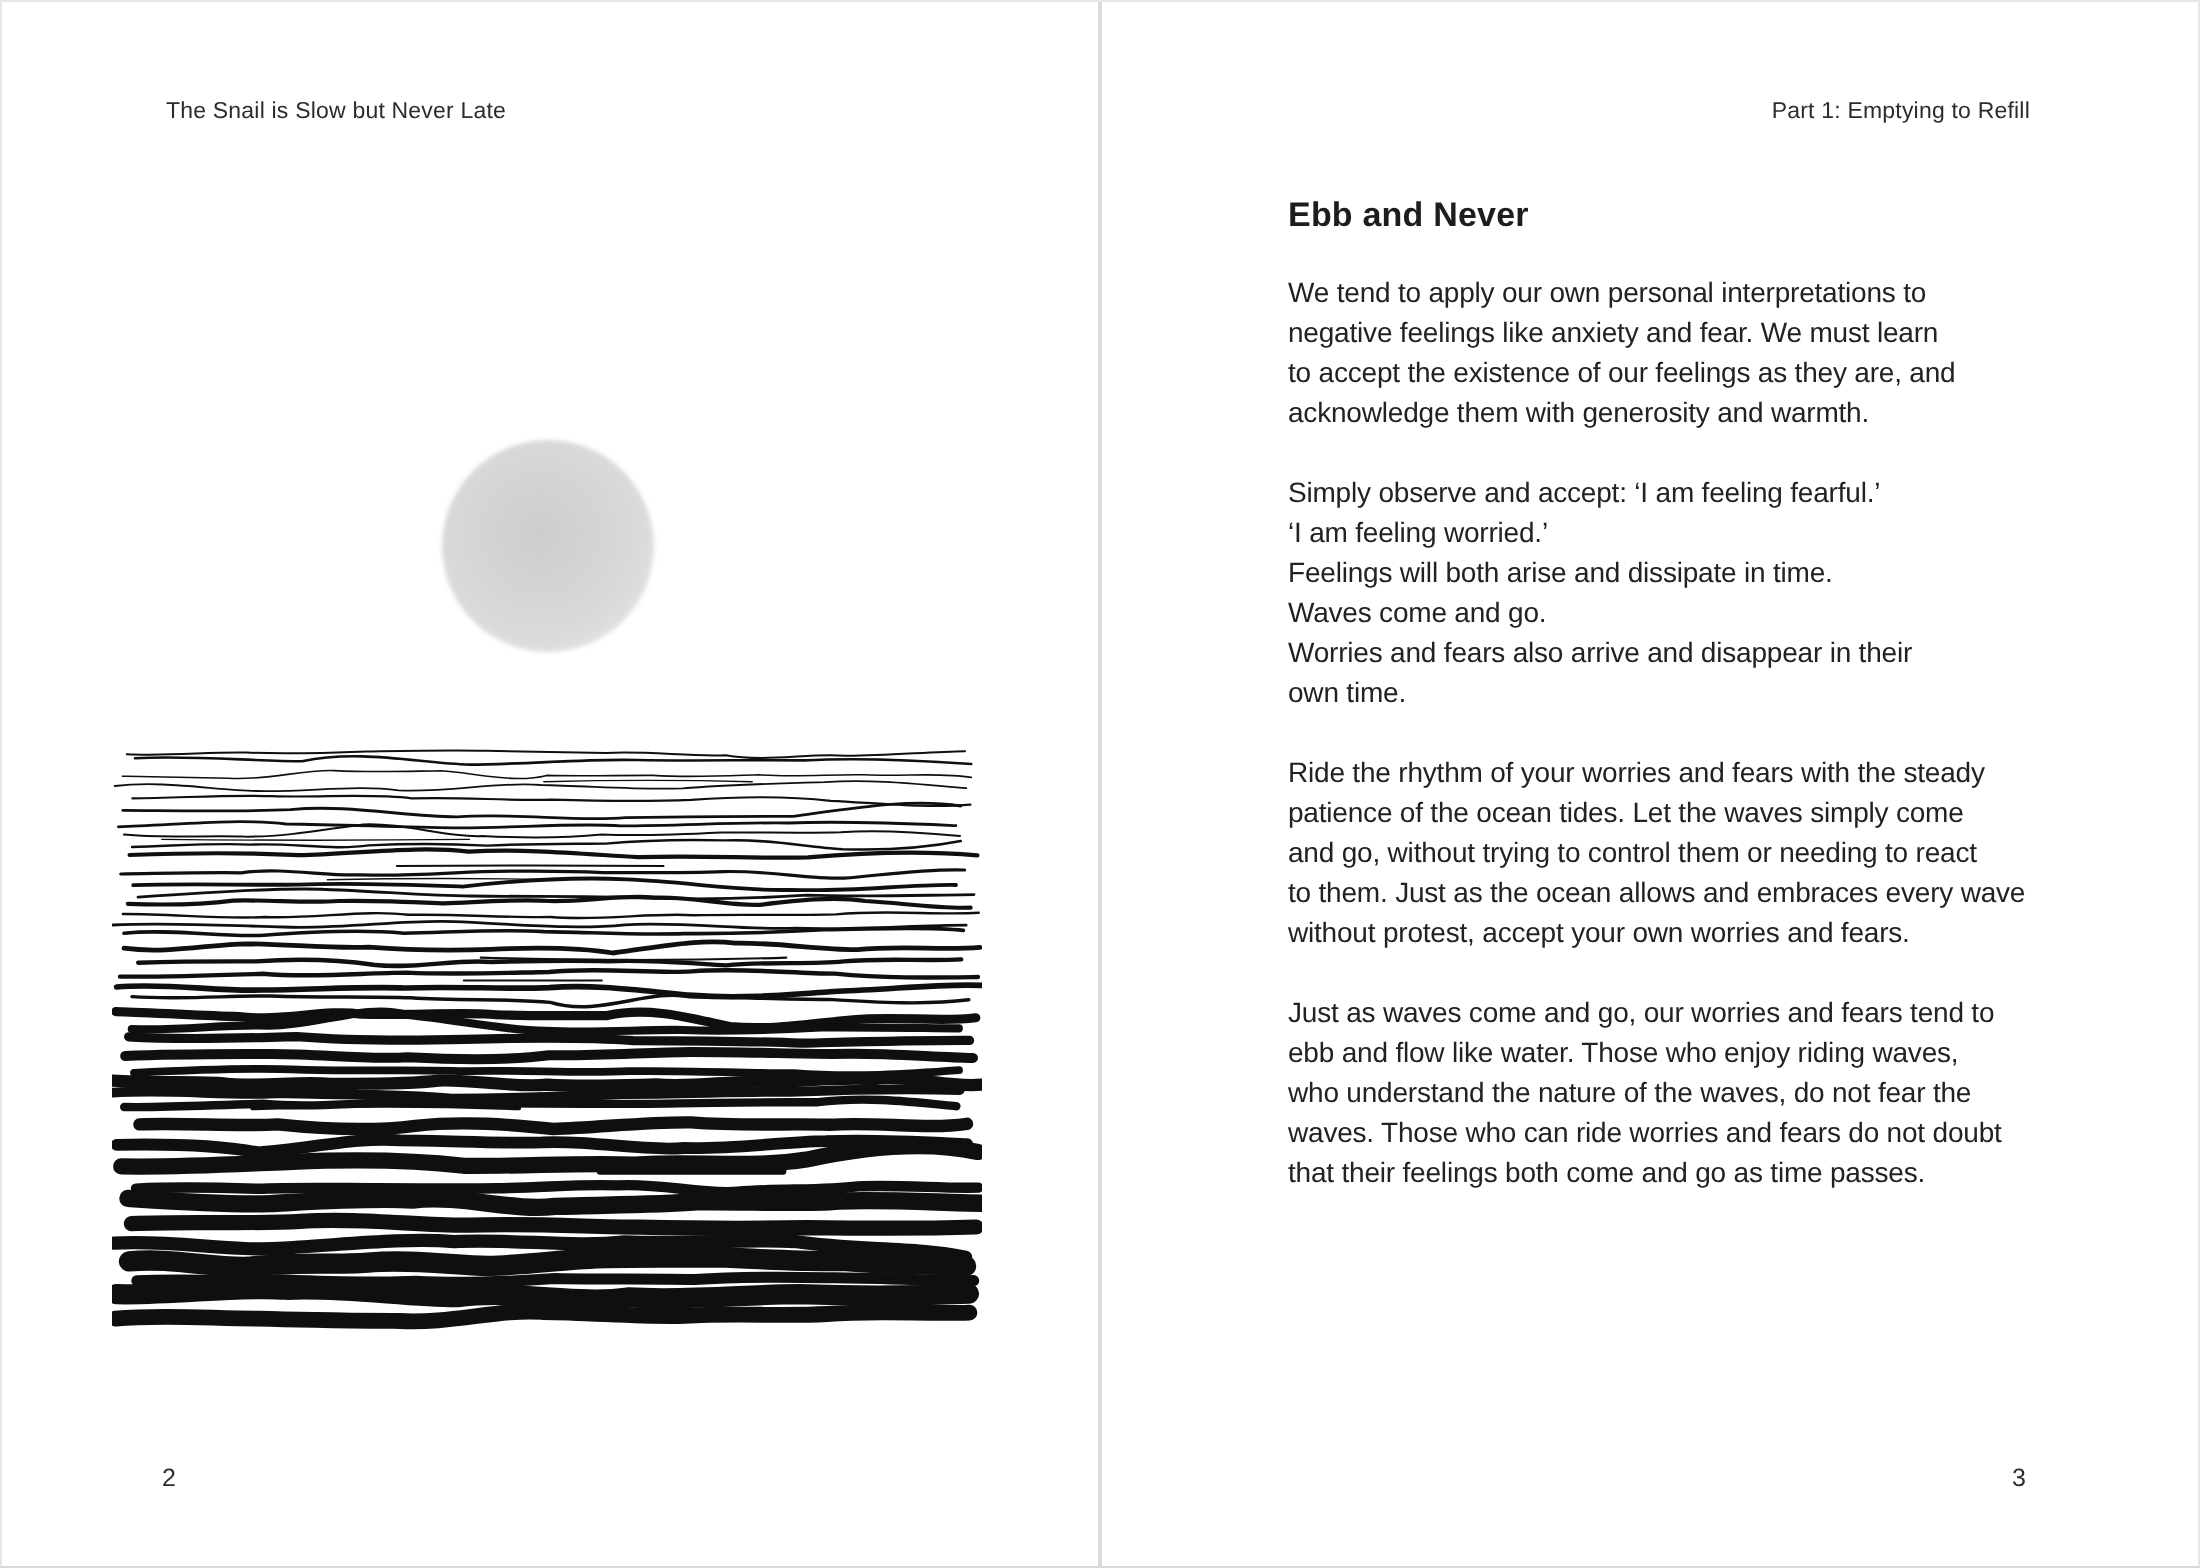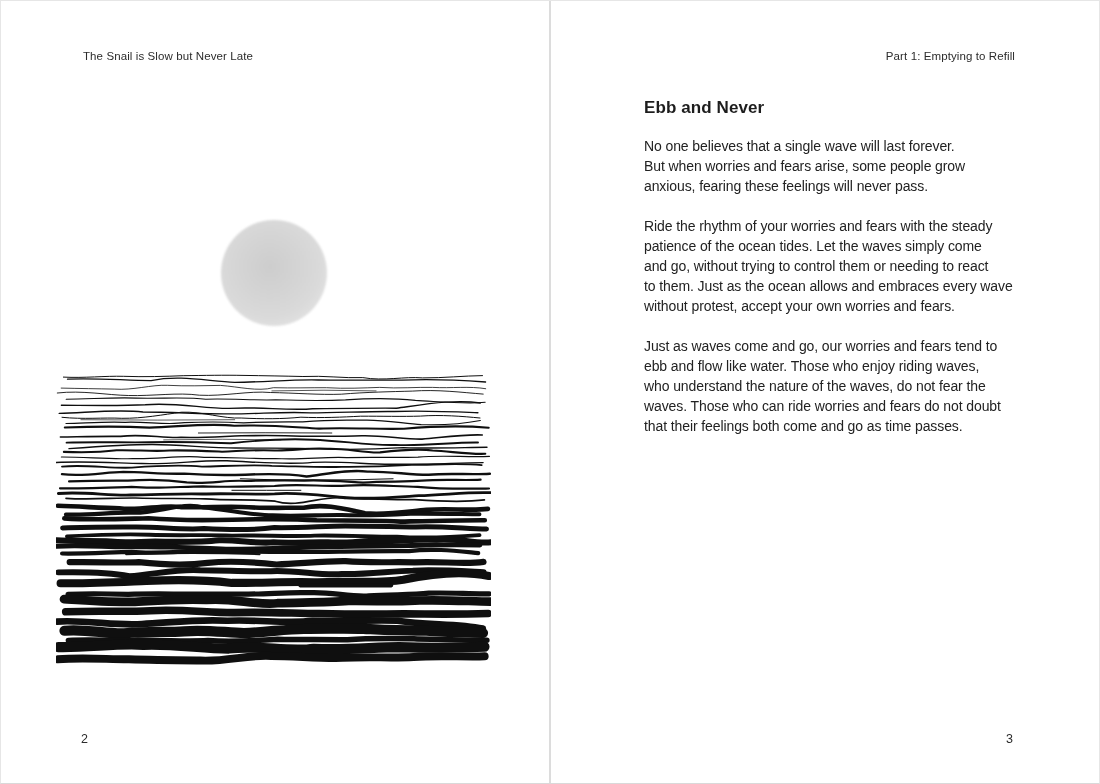--- a/index.html
+++ b/index.html
@@ -159,23 +159,30 @@
   </div>
 
   <div class="gutter"></div>
 
   <div>
     <div class="running-head right">Part 1: Emptying to Refill</div>
 
     <h1 class="chapter-title">Ebb and Never</h1>
 
     <div class="text-column">
-      <p>No one believes that a single wave will last forever.
-But when worries and fears arise, some people grow
-anxious, fearing these feelings will never pass.</p>
+      <p>We tend to apply our own personal interpretations to
+negative feelings like anxiety and fear. We must learn
+to accept the existence of our feelings as they are, and
+acknowledge them with generosity and warmth.</p>
+      <p>Simply observe and accept: ‘I am feeling fearful.’
+‘I am feeling worried.’
+Feelings will both arise and dissipate in time.
+Waves come and go.
+Worries and fears also arrive and disappear in their
+own time.</p>
       <p>Ride the rhythm of your worries and fears with the steady
 patience of the ocean tides. Let the waves simply come
 and go, without trying to control them or needing to react
 to them. Just as the ocean allows and embraces every wave
 without protest, accept your own worries and fears.</p>
       <p>Just as waves come and go, our worries and fears tend to
 ebb and flow like water. Those who enjoy riding waves,
 who understand the nature of the waves, do not fear the
 waves. Those who can ride worries and fears do not doubt
 that their feelings both come and go as time passes.</p>

